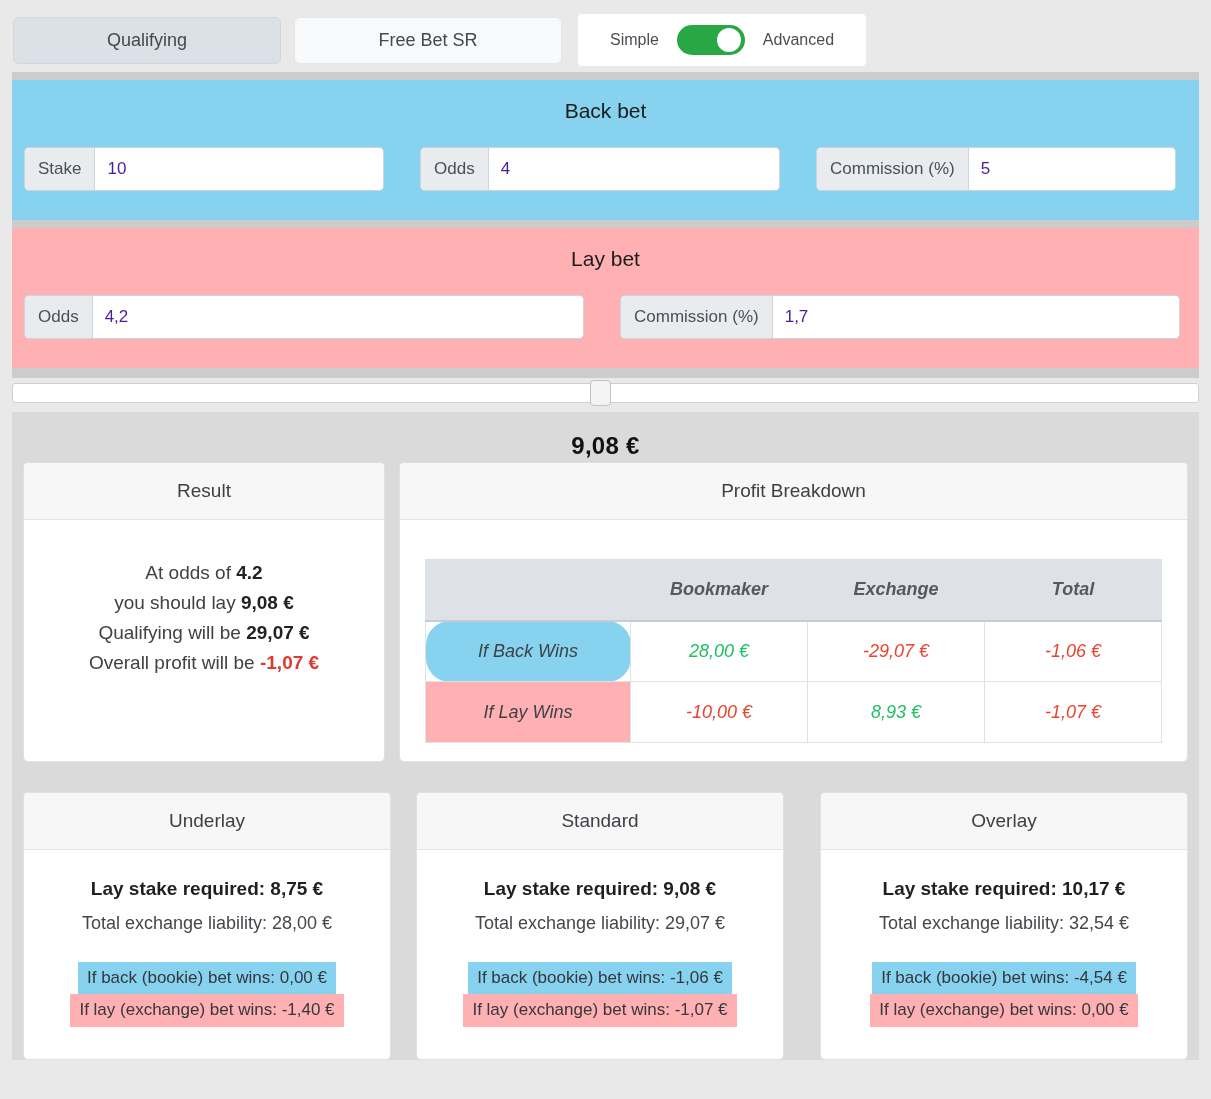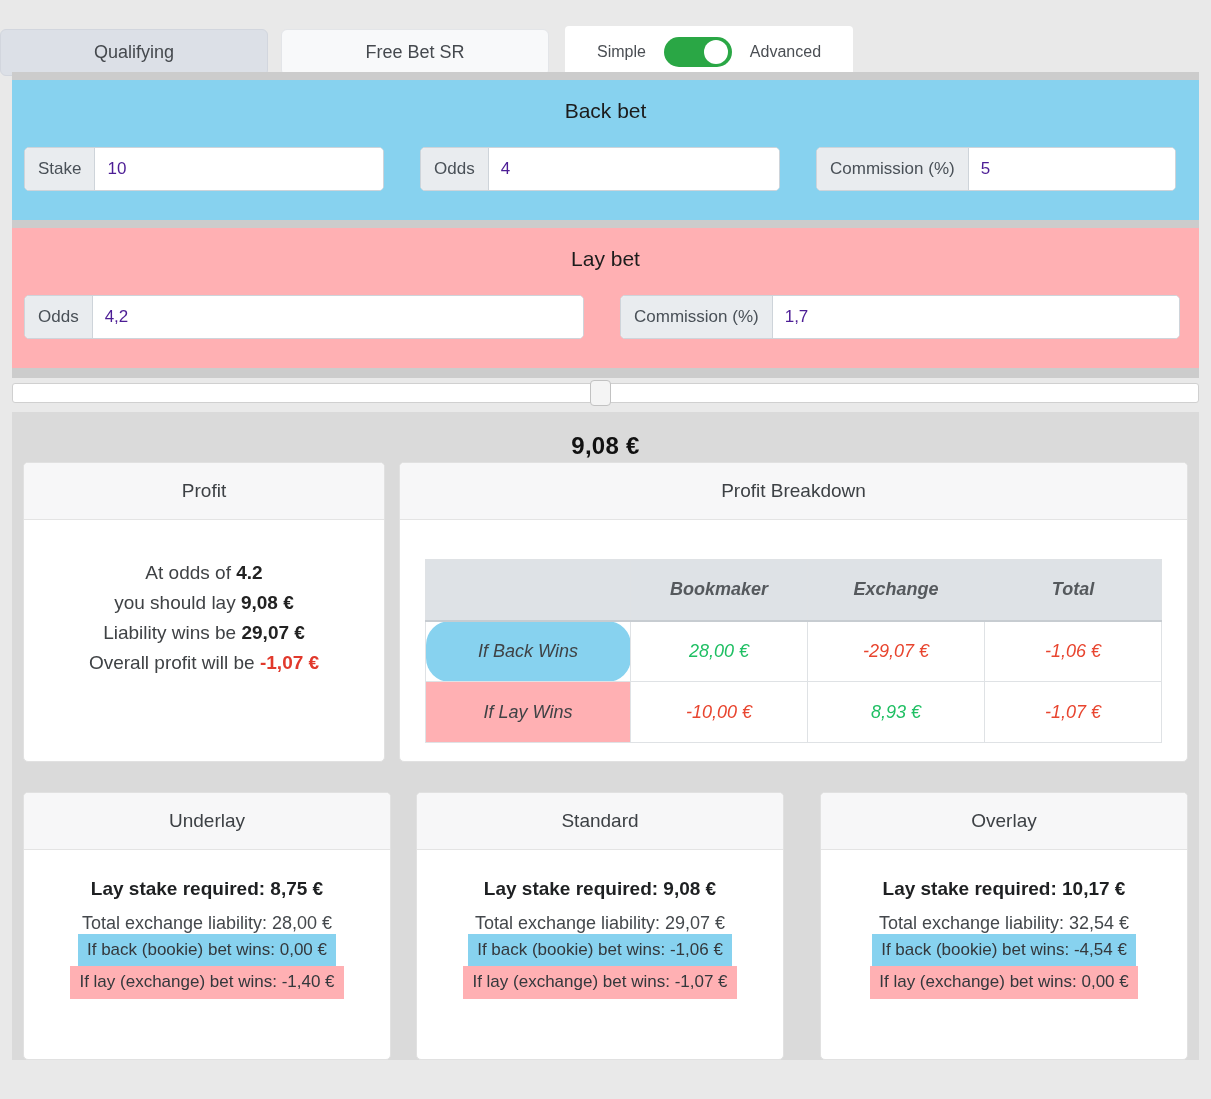--- a/index.html
+++ b/index.html
@@ -5,24 +5,24 @@
   * { box-sizing: border-box; margin: 0; padding: 0; }
   html, body {
     width: 1211px; height: 1099px;
     background: #e9e9e9;
     font-family: "Liberation Sans", sans-serif;
     -webkit-font-smoothing: antialiased;
   }
 
   
   .tabbar {
-    position: absolute; left: 0; top: 16px;
+    position: absolute; left: 0; top: 4px;
     width: 1211px; height: 72px;
     display: flex; align-items: center;
-    padding: 0 0;
+    padding: 0 13px;
     gap: 13px;
   }
   .tab {
     height: 47px;
     border-radius: 6px;
     display: flex; align-items: center; justify-content: center;
     font-size: 18px;
     color: #45494e;
     background: #f8f9fa;
     border: 1px solid #e3e5e8;
@@ -215,21 +215,21 @@
   .tri-1 { left: 11px; }
   .tri-2 { left: 404px; }
   .tri-3 { left: 808px; }
 
   .tri-body { text-align: center; padding-top: 28px; }
   .tri-strong {
     font-size: 19px; font-weight: bold; color: #1e2022;
     margin-bottom: 13px;
   }
   .tri-sub { font-size: 18px; color: #44484c; }
-  .tri-bars { padding: 0 12px; }
+  .tri-bars { margin-top: 28px; padding: 0 12px; }
   .bar {
     display: inline-block;
     font-size: 17px;
     color: #34383c;
     padding: 3px 9px;
     line-height: 1.55;
   }
   .bar-back { background: #87d2ef; }
   .bar-lay  { background: #ffb0b3; }
 </style>
@@ -295,30 +295,30 @@
 <div class="slider-wrap">
   <div class="slider-track"></div>
   <div class="slider-knob"></div>
 </div>
 
 <div class="results">
 
   <div class="big-value">9,08 €</div>
 
   <div class="card result-card">
-    <div class="card-head">Profit</div>
+    <div class="card-head">Result</div>
     <div class="card-body result-lines">
       <div>
         <span>At odds of </span><b>4.2</b>
       </div>
       <div>
         <span>you should lay </span><b>9,08 €</b>
       </div>
       <div>
-        <span>Liability wins be </span><b>29,07 €</b>
+        <span>Qualifying will be </span><b>29,07 €</b>
       </div>
       <div>
         <span>Overall profit will be </span><span class="neg">-1,07 €</span>
       </div>
     </div>
   </div>
 
   <div class="card pb-card">
     <div class="card-head">Profit Breakdown</div>
     <div class="card-body">

